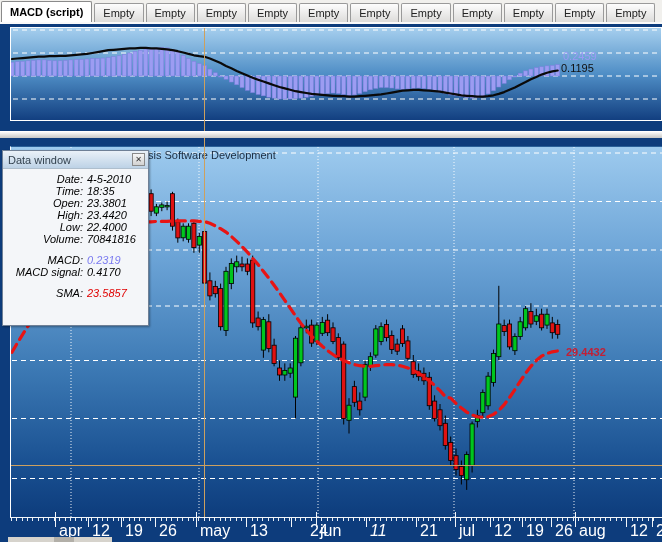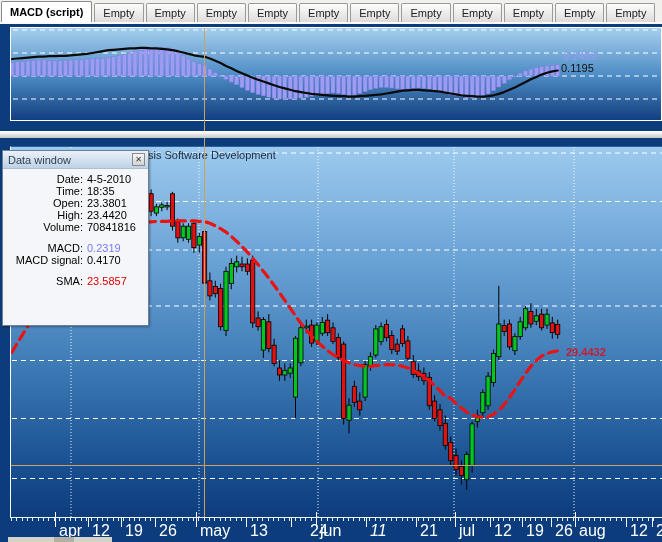--- a/index.html
+++ b/index.html
@@ -40,21 +40,21 @@
   .scrollbar .thumb{position:absolute;left:46px;top:0;width:20px;height:5px;background:#b2afa8;}
   
   .popup{position:absolute;left:2px;top:150px;width:145px;height:174px;background:#f4f6f9;
          border:1px solid #6f8096;box-shadow:1px 1px 2px rgba(0,0,0,.35);z-index:10;font-size:11px;}
   .popup-title{height:17px;background:linear-gradient(#eaf1f8,#bdd2e6);display:flex;align-items:center;
                padding:0 3px 0 5px;color:#33424f;border-bottom:1px solid #aebecd;}
   .popup-title .t{flex:1;}
   .popup-close{width:13px;height:13px;background:linear-gradient(#f6f6f6,#d2d2d2);border:1px solid #8a8a8a;
                font-size:8px;line-height:11px;text-align:center;color:#333;box-sizing:border-box;cursor:default;}
   .popup-rows{padding-top:4px;}
-  .prow{display:flex;line-height:12px;height:12px;}
+  .prow{display:flex;line-height:12px;height:12px;font-style:italic;}
   .prow.gap{margin-top:9px;}
   .prow .lab{width:80px;text-align:right;color:#000;}
   .prow .val{margin-left:4px;color:#000;}
   .prow .val.macd{color:#7a7af0;}
   .prow .val.sma{color:#e00000;}
 </style>
 </head>
 <body>
 
 <div class="app">
@@ -625,20 +625,24 @@
         </div>
         <div class="prow">
           <span class="lab">Open:</span>
           <span class="val">23.3801</span>
         </div>
         <div class="prow">
           <span class="lab">High:</span>
           <span class="val">23.4420</span>
         </div>
         <div class="prow">
+          <span class="lab">Low:</span>
+          <span class="val">22.4000</span>
+        </div>
+        <div class="prow">
           <span class="lab">Volume:</span>
           <span class="val">70841816</span>
         </div>
         <div class="prow gap">
           <span class="lab">MACD:</span>
           <span class="val macd">0.2319</span>
         </div>
         <div class="prow">
           <span class="lab">MACD signal:</span>
           <span class="val">0.4170</span>

